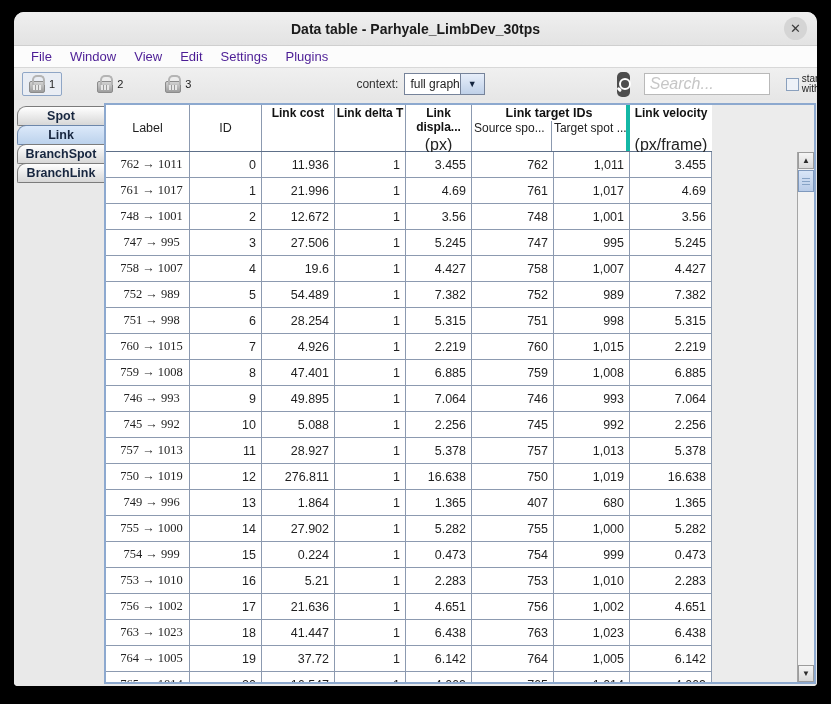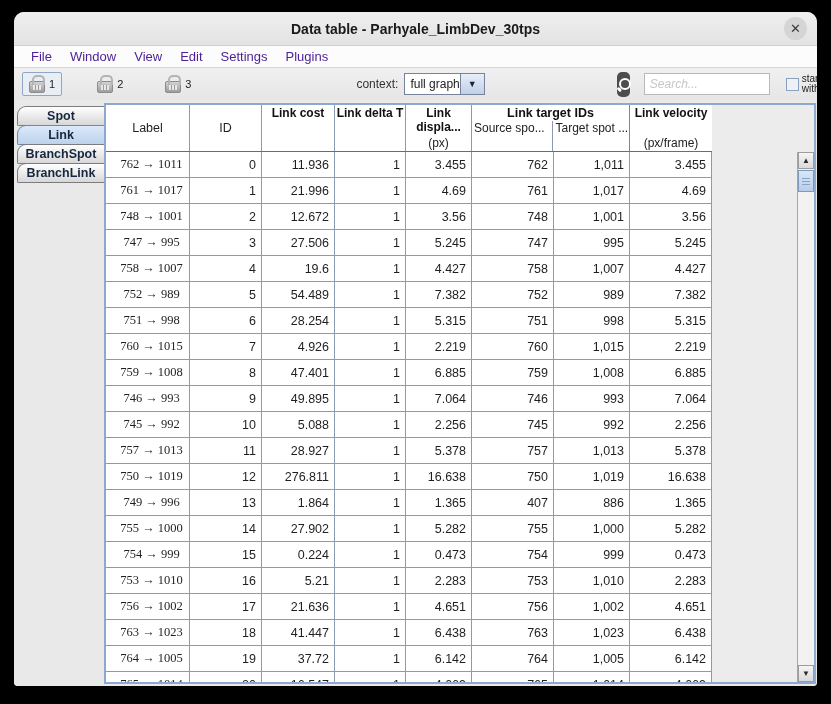--- a/index.html
+++ b/index.html
@@ -43,21 +43,21 @@
   .ctx-arrow-btn span { font-size:9px; color:#14243e; }
 
   .search-icon-btn { margin-left:132px; width:25px; height:25px; border-radius:5px; background:#4d4d4d;
                      display:flex; align-items:center; justify-content:center; }
   .mag { position:relative; width:13px; height:13px; }
   .mag::before { content:""; position:absolute; left:2px; top:0; width:8px; height:8px;
                  border:2.5px solid #fff; border-radius:50%; }
   .mag::after { content:""; position:absolute; left:0px; bottom:0px; width:5px; height:2.5px;
                 background:#fff; transform:rotate(45deg); border-radius:2px; }
   .search-input { margin-left:14px; width:126px; height:22px; border:1px solid #b9b9b9; background:#fff;
-                  font-size:12px; padding:0 5px; color:#333; font-family:"Liberation Sans", sans-serif; }
+                  font-size:16px; padding:0 5px; color:#333; font-family:"Liberation Sans", sans-serif; }
   .search-input::placeholder { color:#c6c6c6; font-style:italic; }
   .startswith { display:flex; align-items:center; margin-left:16px; gap:3px; }
   .checkbox { width:13px; height:13px; background:#eef2f8; border:1px solid #8aa0bd; }
   .startswith-label { font-size:10px; color:#222; line-height:10px; width:30px; }
 
   
   .content { position:relative; height:586px; background:#e9e9e9; }
 
   .tabstrip { position:absolute; left:3px; top:7px; width:88px; }
   .vtab { width:87px; height:20px; margin-bottom:0px; border:1px solid #7c7c7c; border-right:none;
@@ -70,22 +70,22 @@
   .tablepanel { position:absolute; left:90px; top:3px; width:712px; height:581px;
                 border:2px solid #8da9cf; background:#ececec; overflow:hidden; }
 
   .thead { position:relative; height:47px; width:606px; background:#fff;
            border-bottom:1px solid #5e7089; display:flex; }
   .hc { position:relative; border-right:1px solid #8c9ab0; height:100%; }
   .hc .vcenter { position:absolute; inset:0; display:flex; align-items:center; justify-content:center;
                  font-size:12.5px; color:#1f1f1f; }
   .hc .l1 { height:16px; text-align:center; font-size:12px; font-weight:bold; color:#111; padding-top:1px; }
   .hc .l2 { height:15px; text-align:left; font-size:12px; color:#222; padding-left:2px; white-space:nowrap; overflow:hidden; }
-  .hc .l3 { height:15px; text-align:center; font-size:12px; color:#222; }
-  .hgroup { display:flex; flex-direction:column; border-right:1px solid #14b8a6; }
+  .hc .l3 { height:15px; text-align:center; font-size:16px; color:#222; }
+  .hgroup { display:flex; flex-direction:column; border-right:4px solid #14b8a6; }
   .hgroup .gtitle { height:16px; text-align:center; font-size:12.5px; font-weight:bold; color:#111; padding-top:1px; }
   .hgroup .gsub { flex:1; display:flex; }
   .hgroup .gsub > div { font-size:12px; color:#222; padding:0 0 0 2px; white-space:nowrap; overflow:hidden; }
   .hgroup .gsub > div:first-child { border-right:1px solid #8c9ab0; }
 
   .tbody { position:relative; width:606px; background:#fff; }
   .trow { display:flex; height:26px; background:#fff; }
   .td { border-right:1px solid #8c9ab0; border-bottom:1px solid #8c9ab0; height:26px;
         font-size:12.5px; color:#1f1f1f; display:flex; align-items:center; }
   .td.center { justify-content:center;font-family:Liberation Serif, serif; }
@@ -338,21 +338,21 @@
           <div class="td c6 right">1,019</div>
           <div class="td c7 right">16.638</div>
         </div>
           <div class="trow">
           <div class="td c0 center">749 → 996</div>
           <div class="td c1 right">13</div>
           <div class="td c2 right">1.864</div>
           <div class="td c3 right">1</div>
           <div class="td c4 right">1.365</div>
           <div class="td c5 right">407</div>
-          <div class="td c6 right">886</div>
+          <div class="td c6 right">680</div>
           <div class="td c7 right">1.365</div>
         </div>
           <div class="trow">
           <div class="td c0 center">755 → 1000</div>
           <div class="td c1 right">14</div>
           <div class="td c2 right">27.902</div>
           <div class="td c3 right">1</div>
           <div class="td c4 right">5.282</div>
           <div class="td c5 right">755</div>
           <div class="td c6 right">1,000</div>

